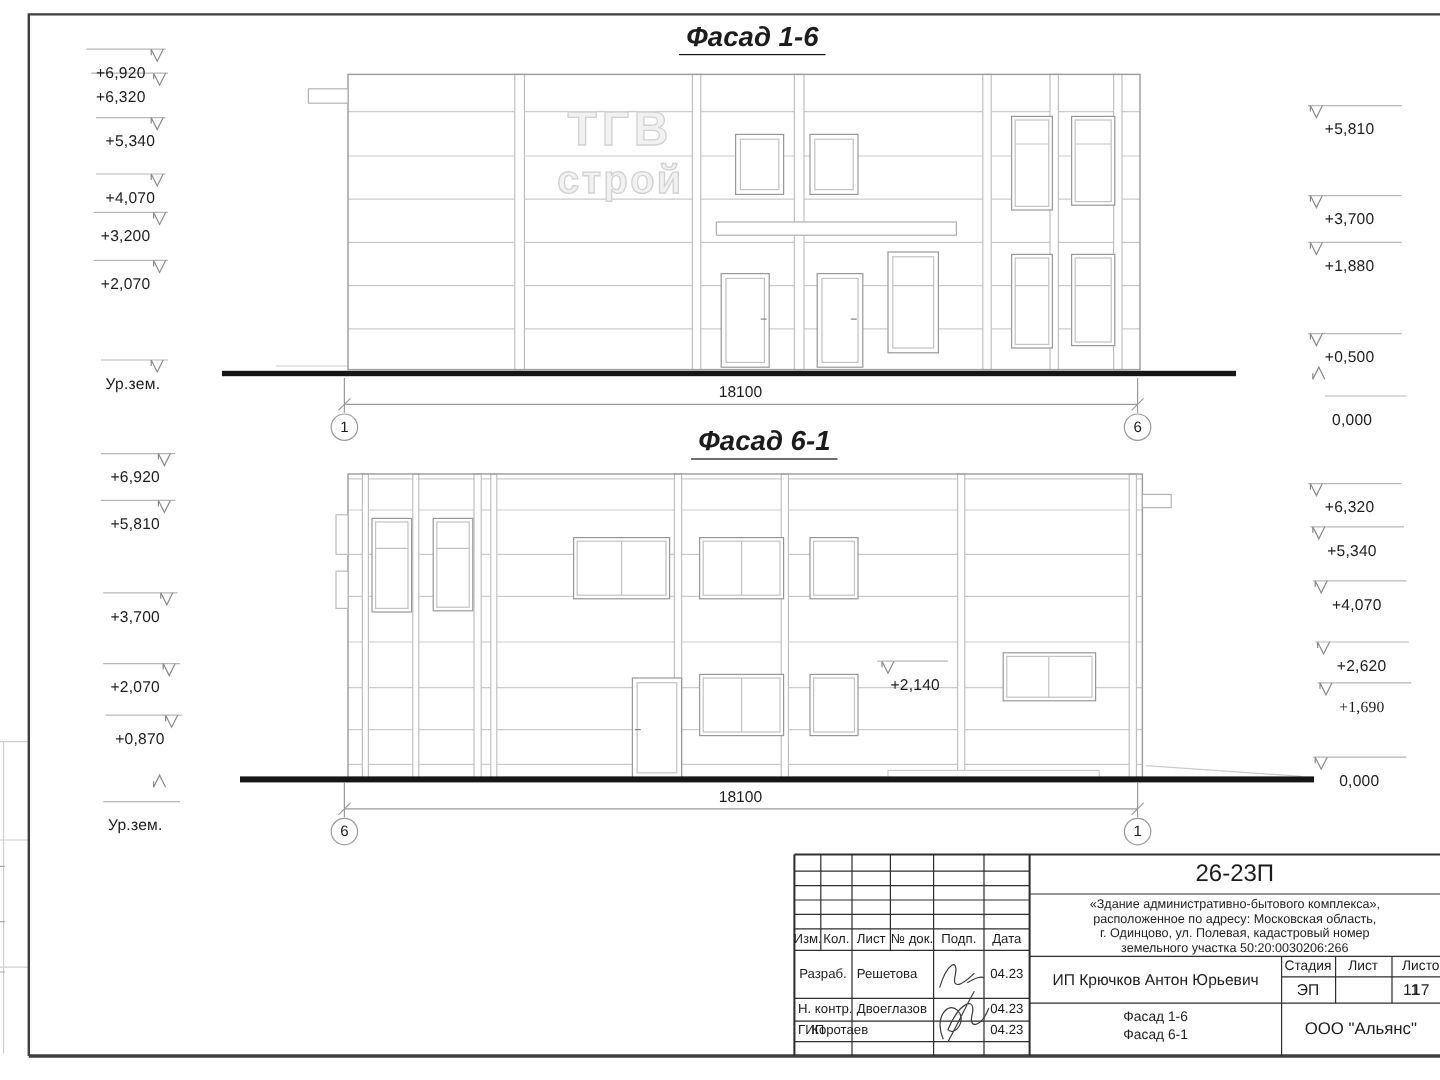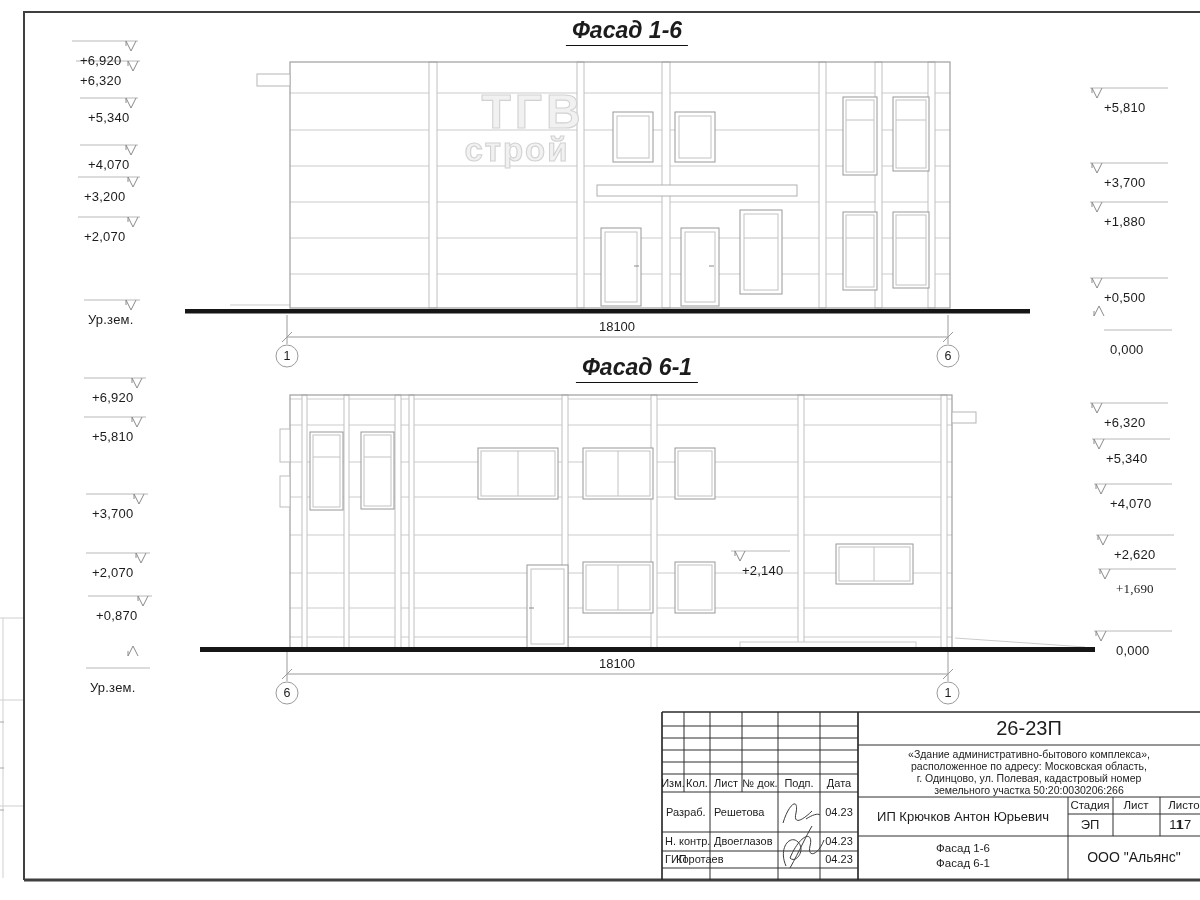--- a/index.html
+++ b/index.html
@@ -178,21 +178,21 @@
     <path d="M1068,797 V880 M1113,797 V836 M1160,797 V836"></path>
   </g>
 
   <g fill="none" stroke="#3c3c3c" stroke-width="1">
     <path d="M783,823 c6,-20 16,-26 13,-10 c-3,12 6,8 16,-2 m-6,8 c6,-4 12,-6 14,-4"></path>
     <path d="M786,866 c-8,-18 4,-32 12,-24 c8,8 -2,22 -8,16 c10,-24 24,-28 20,-12 c-3,12 8,10 14,-6 m-34,28 c10,-18 16,-32 22,-42"></path>
   </g>
 </svg>
 
 <div class="t ftitle ctr" style="left:627px;top:19px;">Фасад 1-6</div>
-<div class="t logo ctr" style="left:517px;top:88px;font-size:48px;letter-spacing:4px;margin-left:16px;">ТГВ</div>
+<div class="t logo ctr" style="left:517px;top:88px;font-size:40px;letter-spacing:4px;">ТГВ</div>
 <div class="t logo ctr" style="left:517px;top:133px;font-size:33px;letter-spacing:2px;">строй</div>
 
 <div class="t e" style="left:80px;top:26px;">+6,920</div>
 <div class="t e" style="left:80px;top:46px;">+6,320</div>
 <div class="t e" style="left:88px;top:83px;">+5,340</div>
 <div class="t e" style="left:88px;top:130px;">+4,070</div>
 <div class="t e" style="left:84px;top:162px;">+3,200</div>
 <div class="t e" style="left:84px;top:202px;">+2,070</div>
 <div class="t e" style="left:88px;top:285px;">Ур.зем.</div>
 

